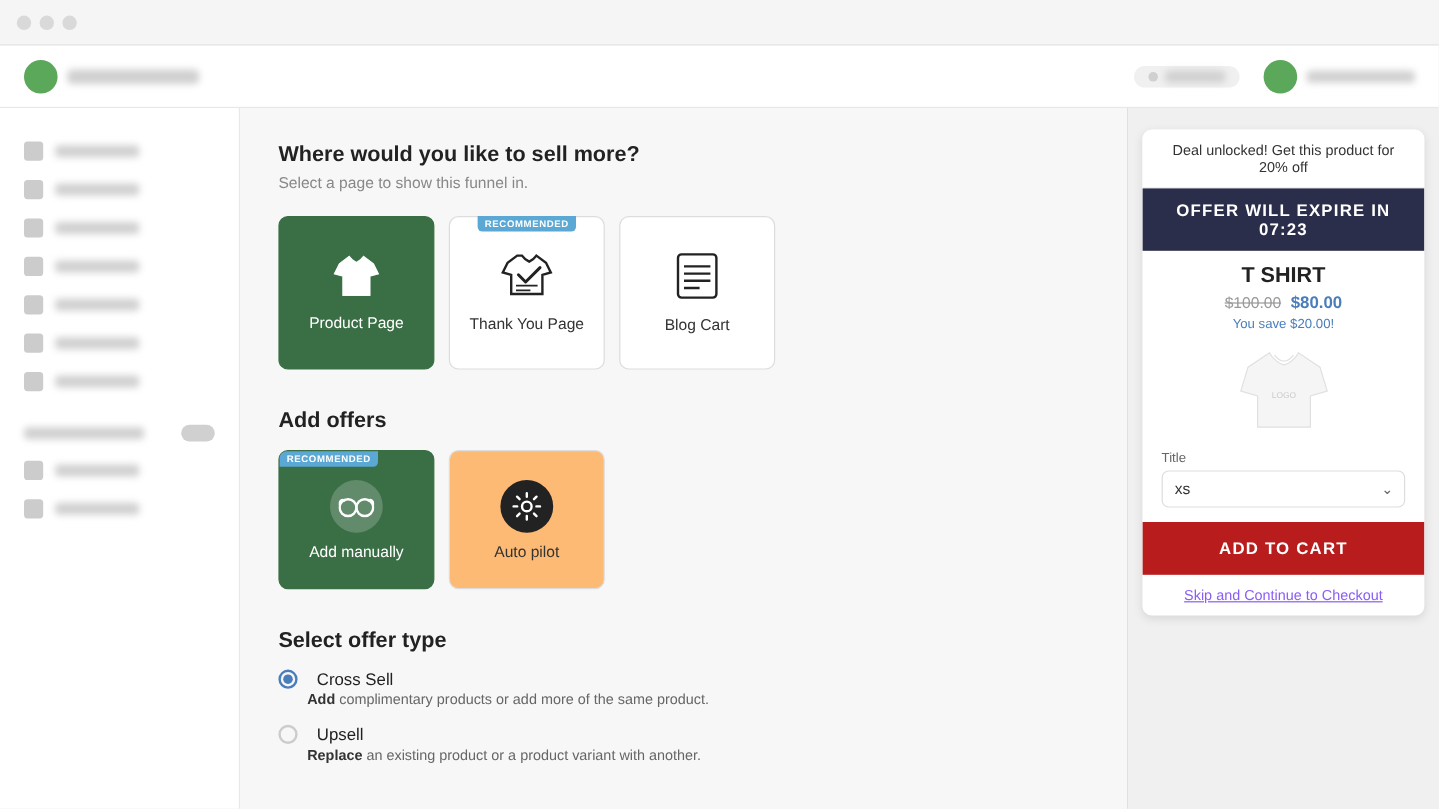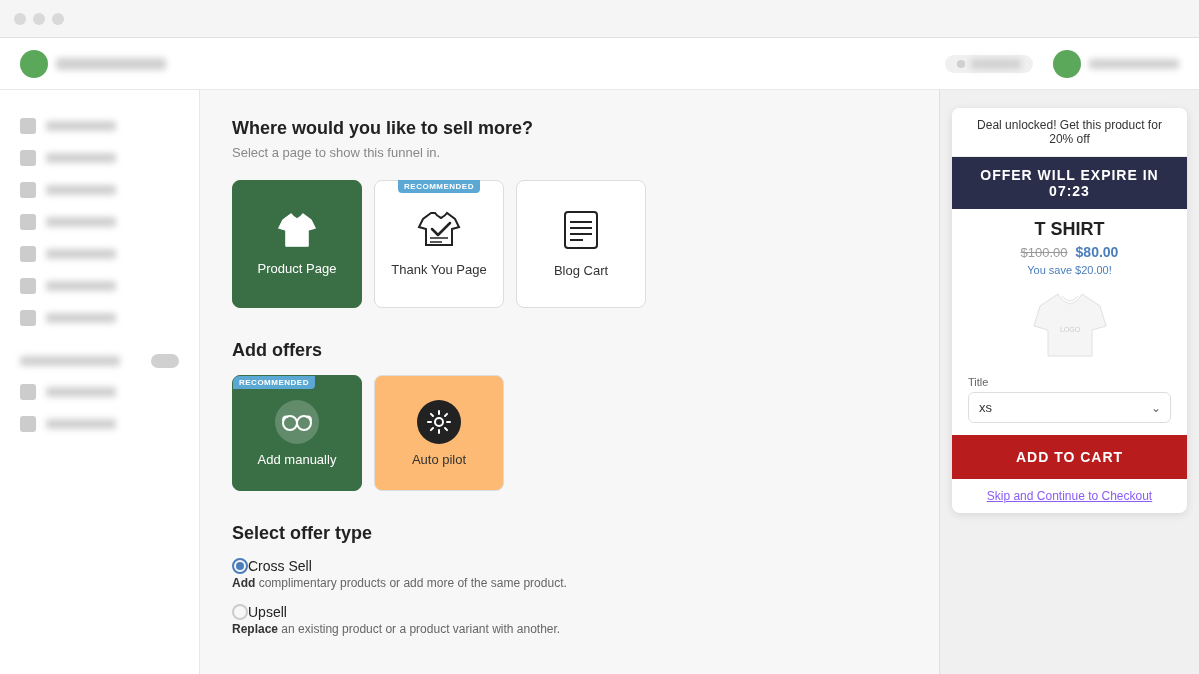--- a/index.html
+++ b/index.html
@@ -272,21 +272,21 @@
     
     .radio-group { margin-top: 4px; }
     .radio-item {
       display: flex;
       flex-direction: column;
       margin-bottom: 14px;
     }
     .radio-row {
       display: flex;
       align-items: center;
-      gap: 0;
+      gap: 16px;
     }
     .radio-circle {
       width: 16px;
       height: 16px;
       border-radius: 50%;
       border: 2px solid #4a7ebb;
       display: flex;
       align-items: center;
       justify-content: center;
       flex-shrink: 0;
@@ -302,20 +302,21 @@
       border-color: #ccc;
     }
     .radio-label {
       font-size: 14px;
       font-weight: 500;
       color: #222;
     }
     .radio-desc {
       font-size: 12px;
       color: #666;
+      margin-left: 24px;
       margin-top: 2px;
     }
     .radio-desc strong {
       font-weight: 600;
       color: #333;
     }
 
     
     .preview-panel {
       width: 260px;

